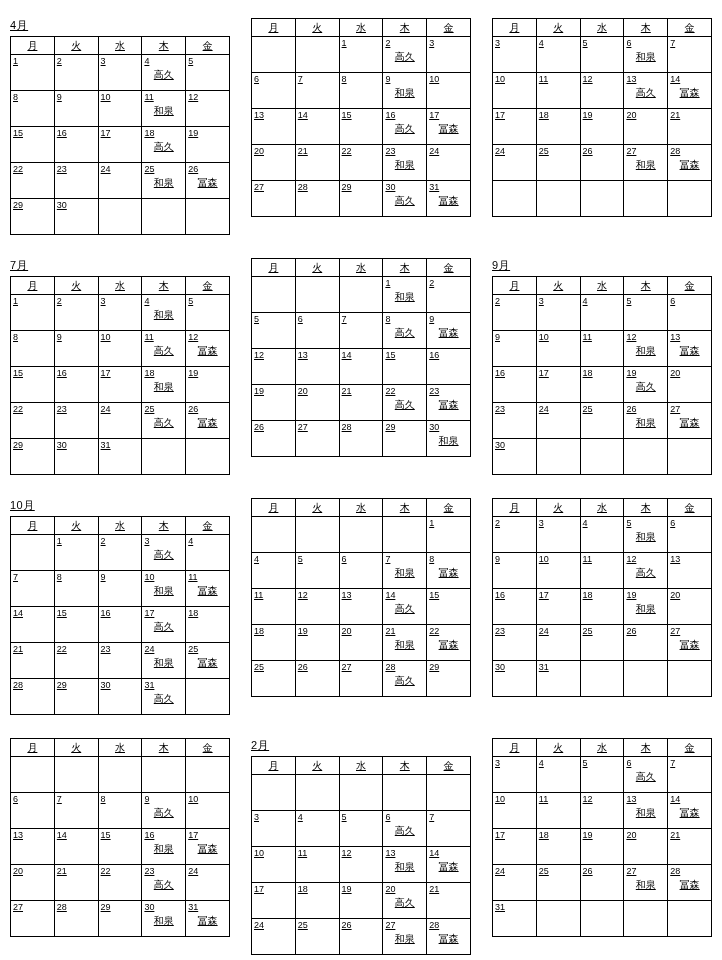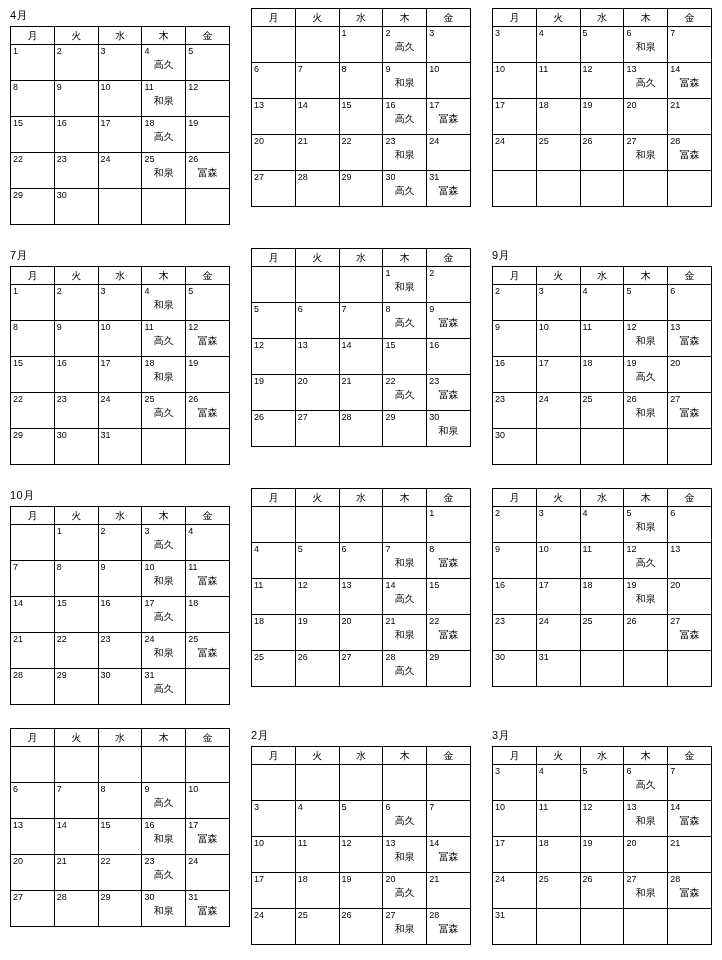--- a/index.html
+++ b/index.html
@@ -22,21 +22,22 @@
     box-sizing: border-box;
   }
   .grid {
     display: grid;
     grid-template-columns: repeat(3, 241px);
     grid-template-rows: repeat(4, 240px);
   }
   .month-cell {
     position: relative;
     box-sizing: border-box;
-    padding: 8px 8px 0 10px;
+    padding: 18px 8px 0 10px;
+    text-decoration: underline;
   }
   .month-title {
     font-size: 11px;
     line-height: 14px;
     height: 16px;
     margin-bottom: 2px;
     letter-spacing: 0.5px;
   }
   table.cal {
     border-collapse: collapse;
@@ -1245,21 +1246,20 @@
               </td>
               <td>
                 <span class="daynum">28</span>
                 <span class="evt">冨森</span>
               </td>
             </tr>
           </tbody>
         </table>
       </div>
       <div class="month-cell">
-        <div class="month-title">3月</div>
         <table class="cal">
           <thead>
             <tr>
               <th>月</th>
               <th>火</th>
               <th>水</th>
               <th>木</th>
               <th>金</th>
             </tr>
           </thead>

